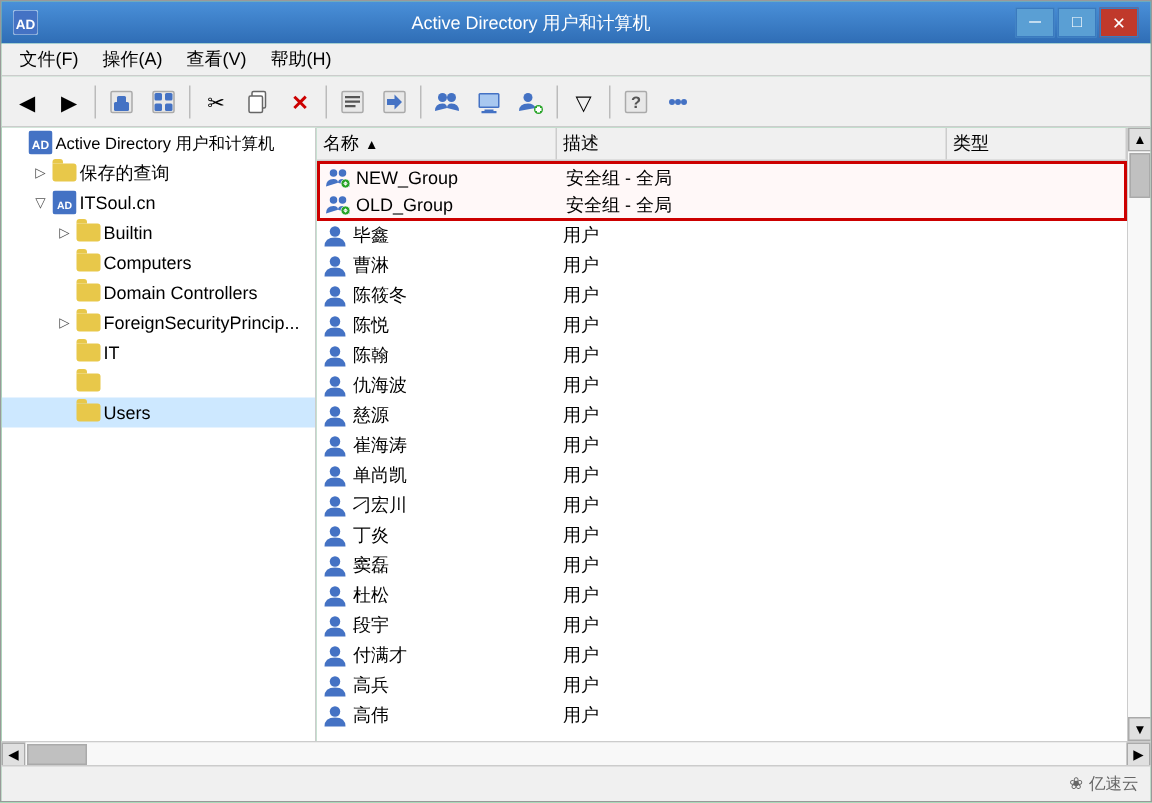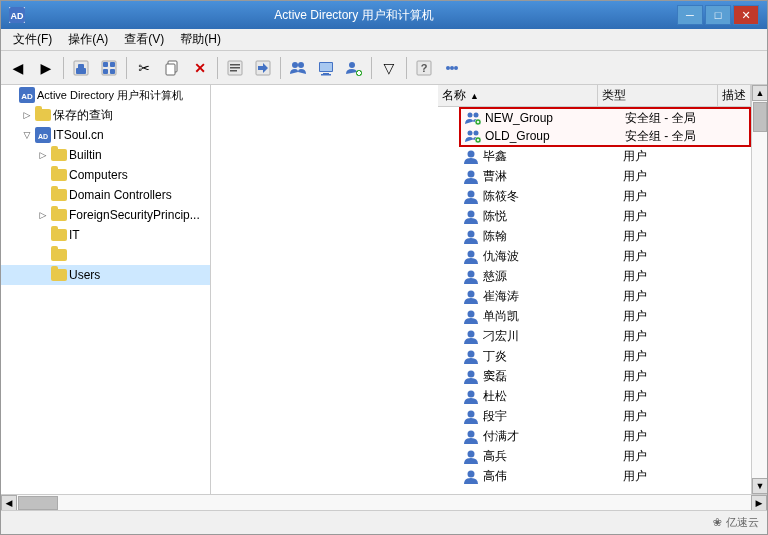--- a/index.html
+++ b/index.html
@@ -178,21 +178,20 @@
     }
 
     
     .content-panel {
       flex: 1;
       background: white;
       overflow-y: auto;
       overflow-x: hidden;
       display: flex;
       flex-direction: column;
-      align-items: flex-end;
     }
 
     
     .col-header {
       display: flex;
       height: 22px;
       background: #f0f0f0;
       border-bottom: 1px solid #ccc;
       flex-shrink: 0;
     }
@@ -519,25 +518,25 @@
 
     </div>
 
     <div class="content-panel">
 
       <div class="col-header">
         <div class="col-header-cell col-name">
           <span>名称</span>
           <span class="sort-arrow">▲</span>
         </div>
+        <div class="col-header-cell col-desc">
+          <span>描述</span>
+        </div>
         <div class="col-header-cell col-type">
           <span>类型</span>
-        </div>
-        <div class="col-header-cell col-desc">
-          <span>描述</span>
         </div>
       </div>
 
       <div class="content-rows" id="rows-container">
       <div class="content-row highlighted" style="border-top: 2px solid rgb(204, 0, 0); border-right: 2px solid rgb(204, 0, 0); border-bottom: none; border-left: 2px solid rgb(204, 0, 0); background: rgb(255, 248, 248);">
       <div class="content-cell cell-name">
         <span class="row-icon">
                 <svg class="group-icon-svg" viewBox="0 0 16 16" xmlns="http://www.w3.org/2000/svg">
         <circle cx="5" cy="5" r="2.5" fill="#4472c4"></circle>
         <circle cx="11" cy="5" r="2.5" fill="#4472c4"></circle>

